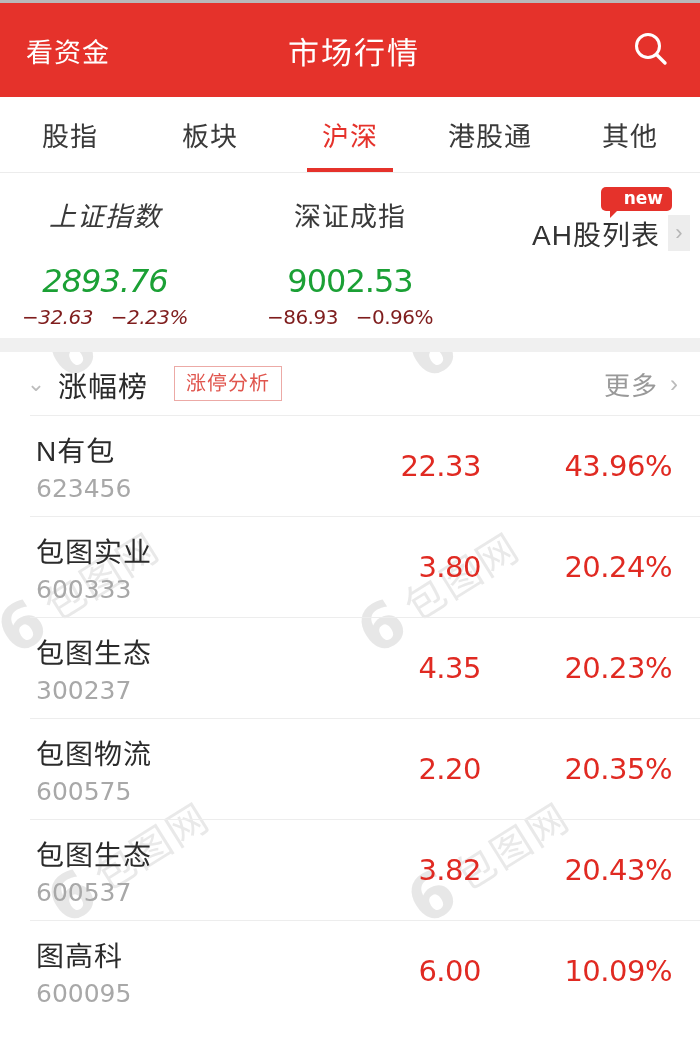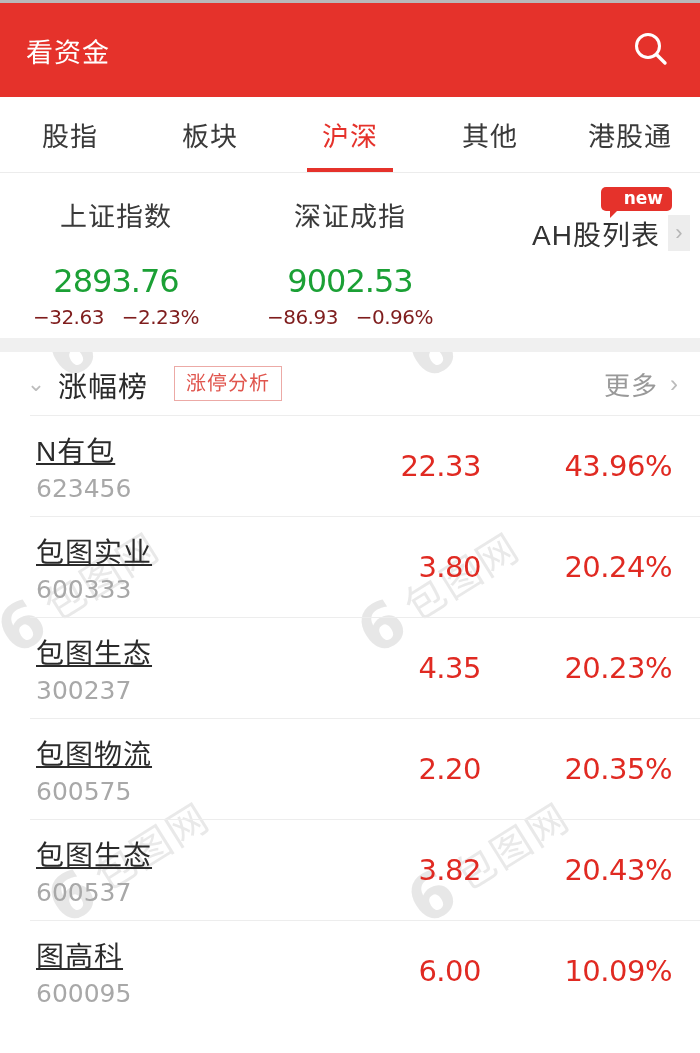--- a/index.html
+++ b/index.html
@@ -142,21 +142,21 @@
     position: relative;
     height: 165px;
     background: #ffffff;
     z-index: 6;
   }
   .index-item {
     position: absolute;
     top: 22px;
     text-align: center;
   }
-  .index-item.i0 { left: 16px;  width: 200px; }
+  .index-item.i0 { left: 5px;  width: 200px; font-style: italic; }
   .index-item.i1 { left: 250px; width: 200px; }
   .index-item .name {
     font-size: 27px;
     color: #3a3a3a;
     letter-spacing: 1px;
     margin-bottom: 6px;
   }
   .index-item .value {
     font-size: 32px;
     color: #1ba035;
@@ -295,21 +295,20 @@
   }
   .stock-row .info {
     width: 310px;
     padding-left: 6px;
   }
   .stock-row .s-name {
     font-size: 28px;
     color: #2b2b2b;
     letter-spacing: 1px;
     margin-bottom: 5px;
-    text-decoration: underline;
   }
   .stock-row .s-code {
     font-size: 25px;
     color: #a8a8a8;
     font-family: "DejaVu Sans", sans-serif;
     letter-spacing: 0px;
   }
   .stock-row .s-price {
     width: 135px;
     text-align: right;
@@ -357,34 +356,35 @@
     <div class="wm" style="left:400px; top:830px;">
       <span class="wm-logo">6</span>
       <span class="wm-text">包图网</span>
     </div>
   </div>
 
   <div class="status-strip"></div>
 
   <div class="header">
     <div class="left-action">看资金</div>
+    <div class="title">市场行情</div>
     <div class="search-btn">
       <svg width="44" height="44" viewBox="0 0 44 44">
         <circle cx="19" cy="18" r="11.5" fill="none" stroke="#ffffff" stroke-width="3"></circle>
         <line x1="27.5" y1="26.5" x2="36" y2="35" stroke="#ffffff" stroke-width="3.4" stroke-linecap="round"></line>
       </svg>
     </div>
   </div>
 
   <div class="tabs">
     <div class="tab">股指</div>
     <div class="tab">板块</div>
     <div class="tab active">沪深</div>
+    <div class="tab">港股通</div>
     <div class="tab">其他</div>
-    <div class="tab">港股通</div>
   </div>
 
   <div class="index-panel">
 
     <div class="index-item i0">
       <div class="name">上证指数</div>
       <div class="value">2893.76</div>
       <div class="deltas">
         <span class="d1">−32.63</span>
         <span class="d2">−2.23%</span>

